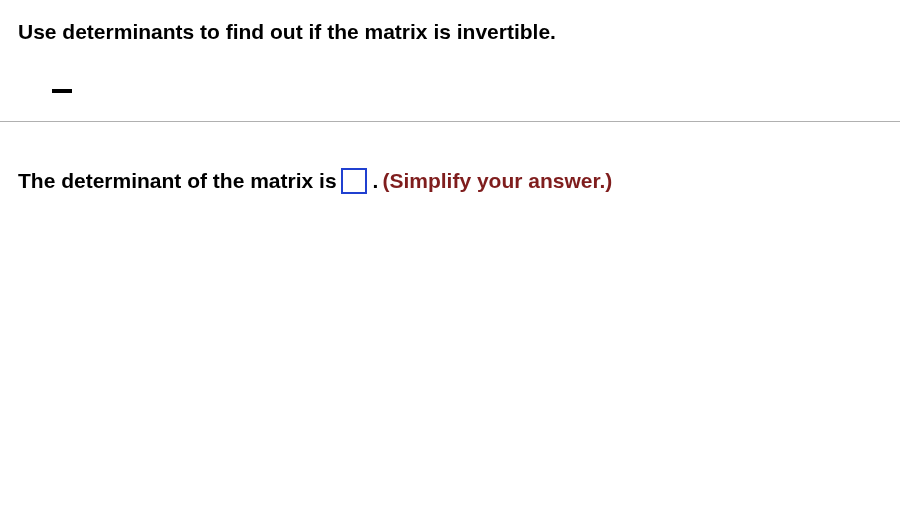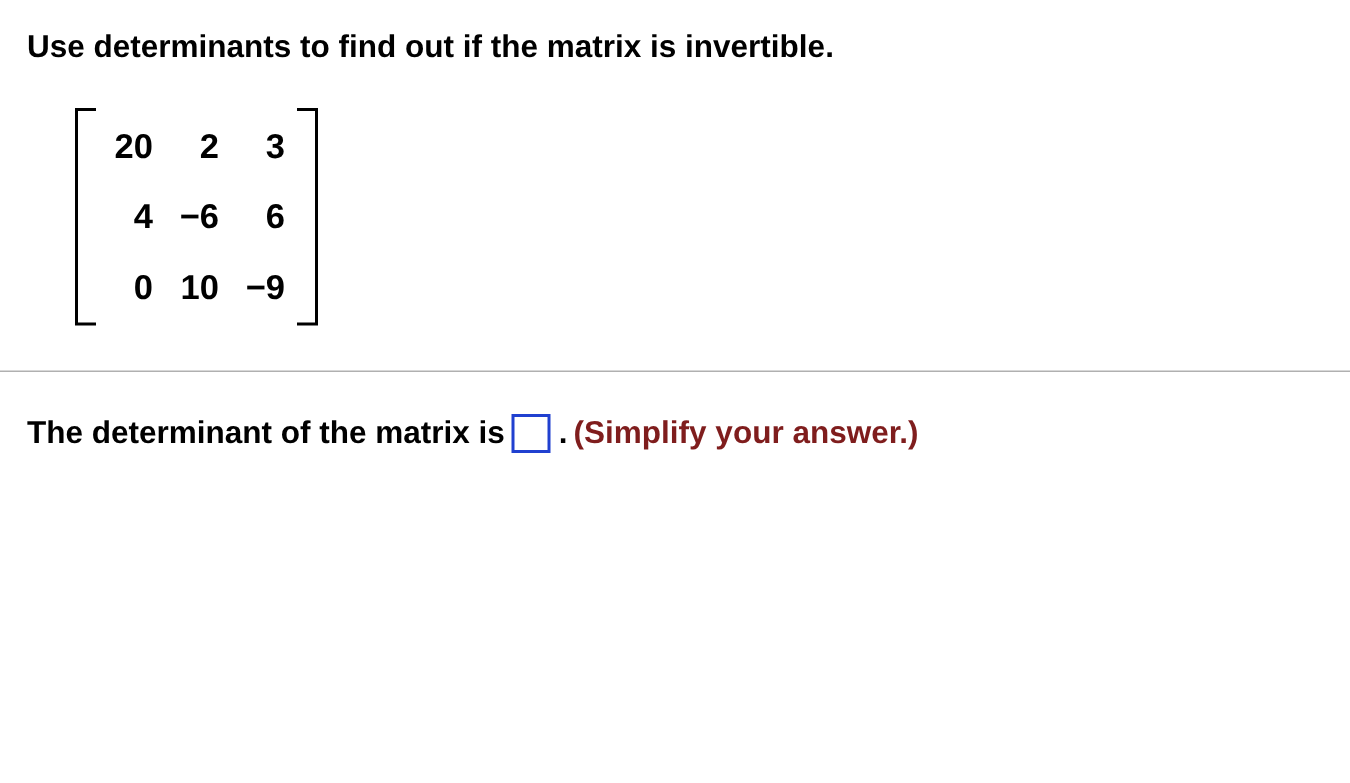--- a/index.html
+++ b/index.html
@@ -69,21 +69,21 @@
     .matrix-cell {
       text-align: right;
       min-width: 30px;
     }
     .divider {
       border: none;
       border-top: 1px solid #b0b0b0;
       margin: 0 -18px;
     }
     .answer-section {
-      margin-top: 28px;
+      margin-top: 46px;
       display: flex;
       align-items: center;
       gap: 4px;
     }
     .answer-box {
       display: inline-block;
       width: 26px;
       height: 26px;
       border: 2px solid #2040d0;
       vertical-align: middle;
@@ -98,31 +98,20 @@
   </style>
 </head>
 <body>
 
 
 
 <div class="question-text">Use determinants to find out if the matrix is invertible.</div>
 
 <div class="matrix-container">
   <div class="bracket bracket-left"></div>
-  <div class="matrix-grid">
-    <div class="matrix-cell">20</div>
-    <div class="matrix-cell">2</div>
-    <div class="matrix-cell">3</div>
-    <div class="matrix-cell">4</div>
-    <div class="matrix-cell">−6</div>
-    <div class="matrix-cell">6</div>
-    <div class="matrix-cell">0</div>
-    <div class="matrix-cell">10</div>
-    <div class="matrix-cell">−9</div>
-  </div>
   <div class="bracket bracket-right"></div>
 </div>
 
 <hr class="divider">
 
 <div class="answer-section">
   <span>The determinant of the matrix is</span>
   <span class="answer-box"></span>
   <span class="period">.</span>
   <span class="hint-text">(Simplify your answer.)</span>

